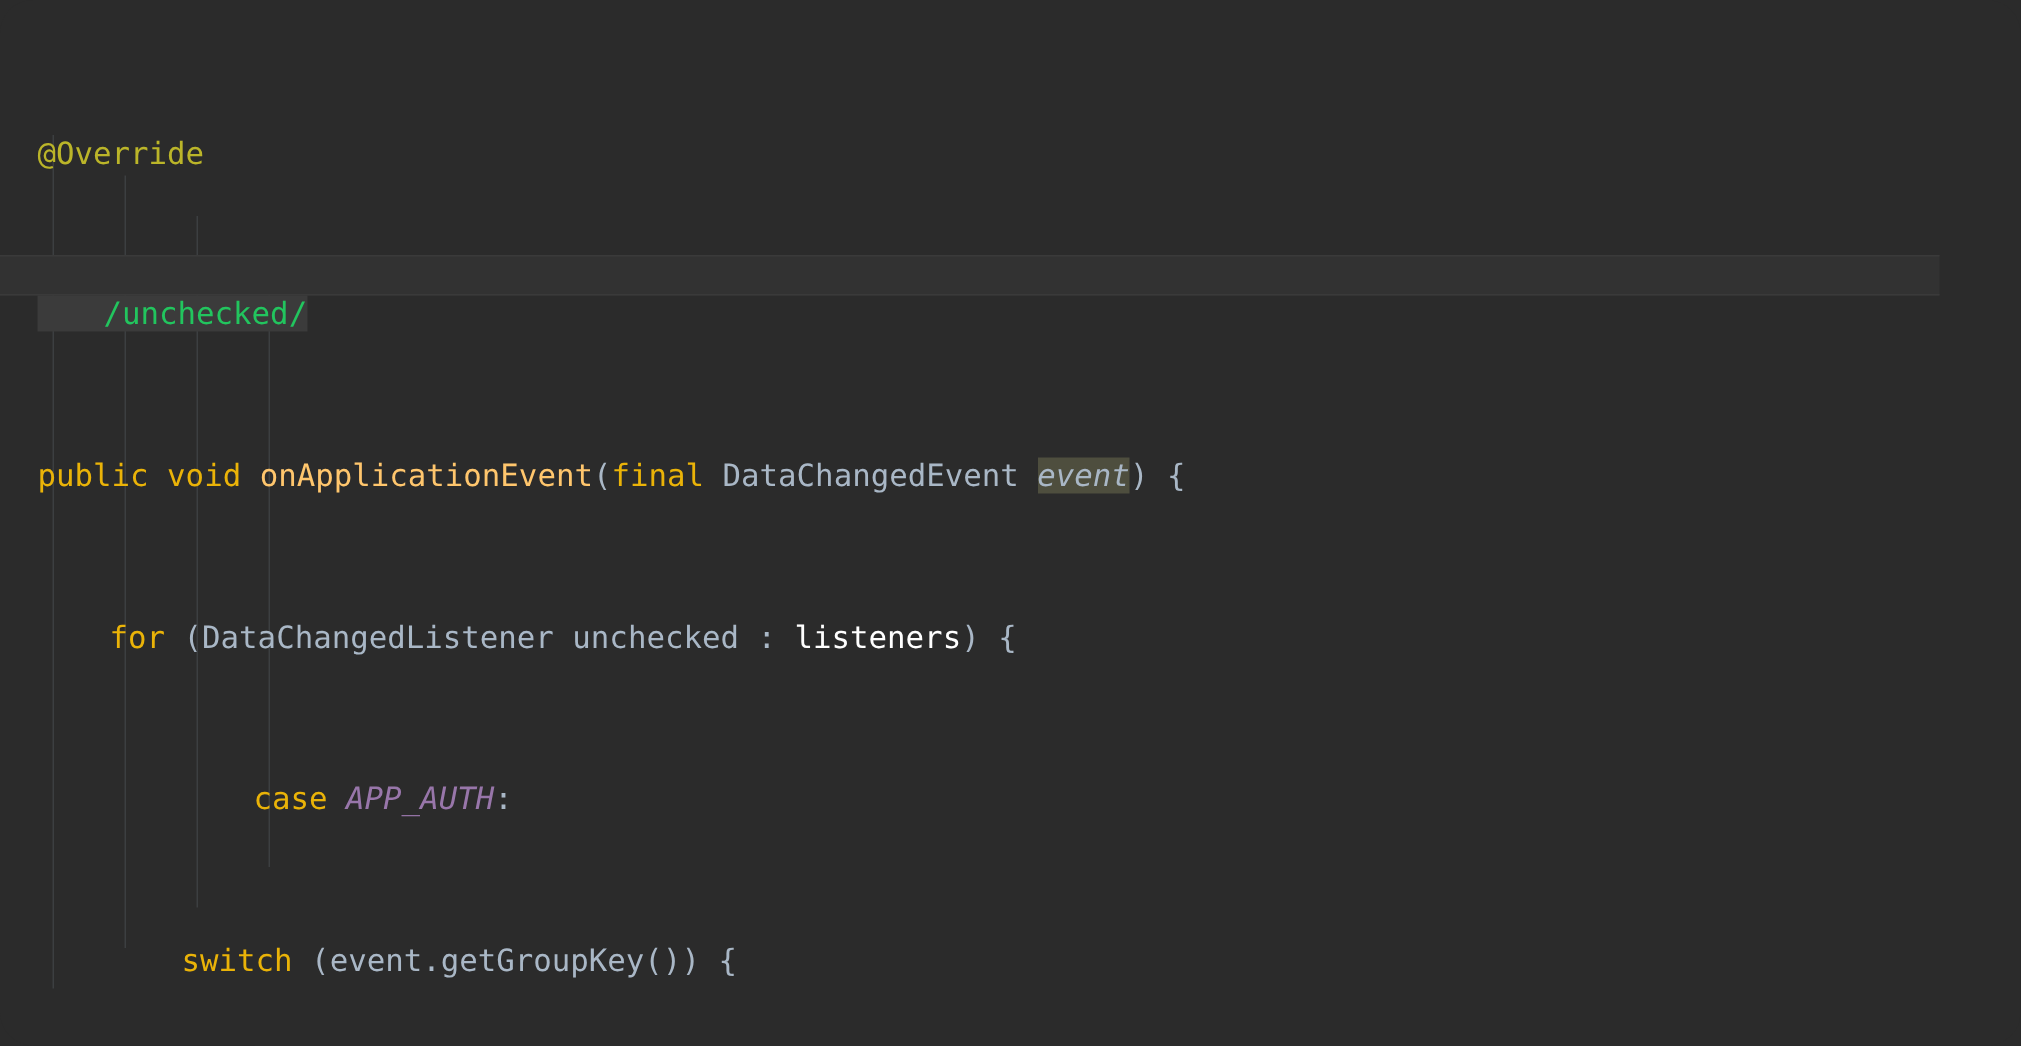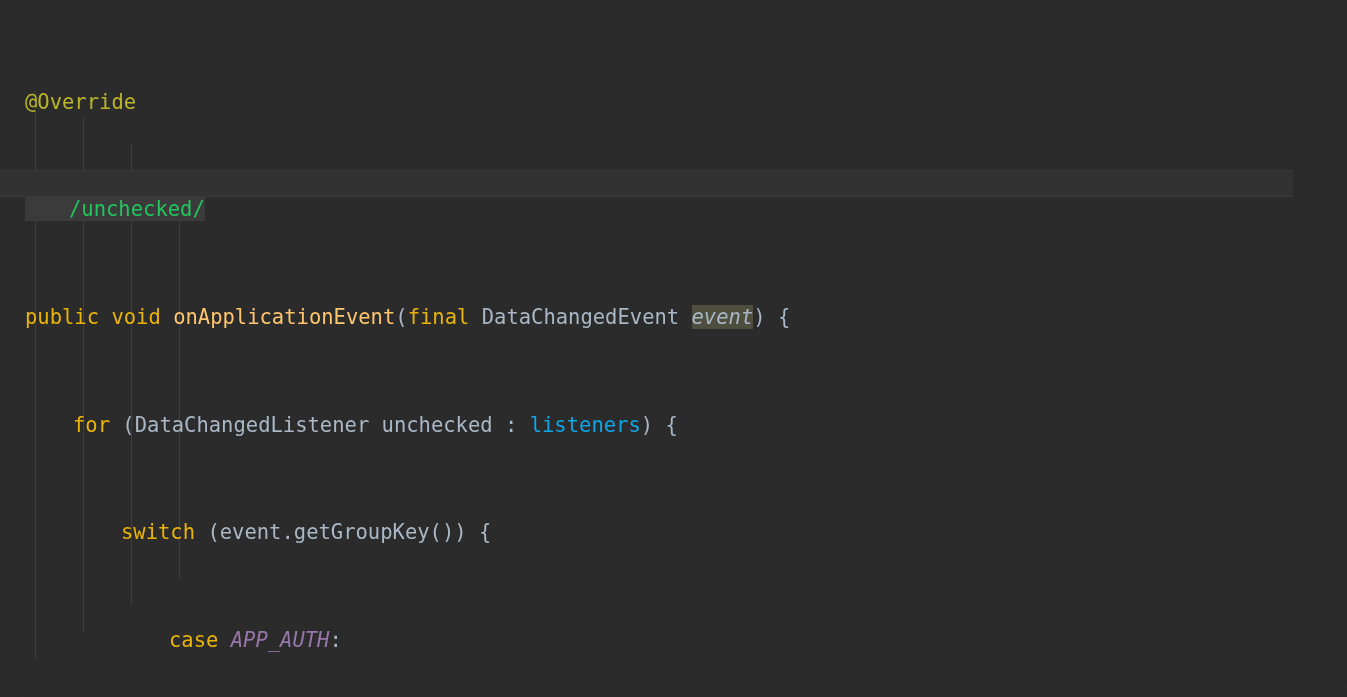--- a/index.html
+++ b/index.html
@@ -64,21 +64,21 @@
     padding-left: 25px;
     white-space: pre;
     position: relative;
   }
 
   
   .kw        { color: #eab308; }                 
   .ident     { color: #a9b7c6; }                 
   .mdecl     { color: #ffc66d; margin-top: 25px; }                 
   .annot     { color: #bbb529; }                 
-  .field     { color: #0ea5e9; }                 
+  .field     { color: #ffffff; }                 
   .enumc     { color: #9876aa; font-style: italic; }                 
   .comment   { color: #22c55e; padding-left: 44px; }                 
   .cmt-hl    { background: #3b3b3b; }            
   .ident-hl  { background: #4e4e3e; font-style: italic; }
 </style>
 </head>
 <body>
 
 <div id="editor">
 
@@ -94,23 +94,23 @@
   <div class="code">
 
     <div class="line"><span class="annot">@Override</span></div>
 
     <div class="line"><span class="comment cmt-hl">/unchecked/</span></div>
 
     <div class="line"><span class="kw">public</span><span class="ident"> </span><span class="kw">void</span><span class="ident"> </span><span class="mdecl">onApplicationEvent</span><span class="ident">(</span><span class="kw">final</span><span class="ident"> </span><span class="ident">DataChangedEvent</span><span class="ident"> </span><span class="ident ident-hl">event</span><span class="ident">) {</span></div>
 
     <div class="line" style="padding-left:73px;"><span class="kw">for</span><span class="ident"> (</span><span class="ident">DataChangedListener</span><span class="ident"> </span><span class="ident">unchecked</span><span class="ident"> : </span><span class="field">listeners</span><span class="ident">) {</span></div>
 
+    <div class="line" style="padding-left:169px;"><span class="kw">case</span><span class="ident"> </span><span class="enumc">APP_AUTH</span><span class="ident">:</span></div>
+
     <div class="line" style="padding-left:121px;"><span class="kw">switch</span><span class="ident"> (</span><span class="ident">event.getGroupKey()</span><span class="ident">) {</span></div>
-
-    <div class="line" style="padding-left:169px;"><span class="kw">case</span><span class="ident"> </span><span class="enumc">APP_AUTH</span><span class="ident">:</span></div>
 
     
 
     
 
     
 
     
 
     

